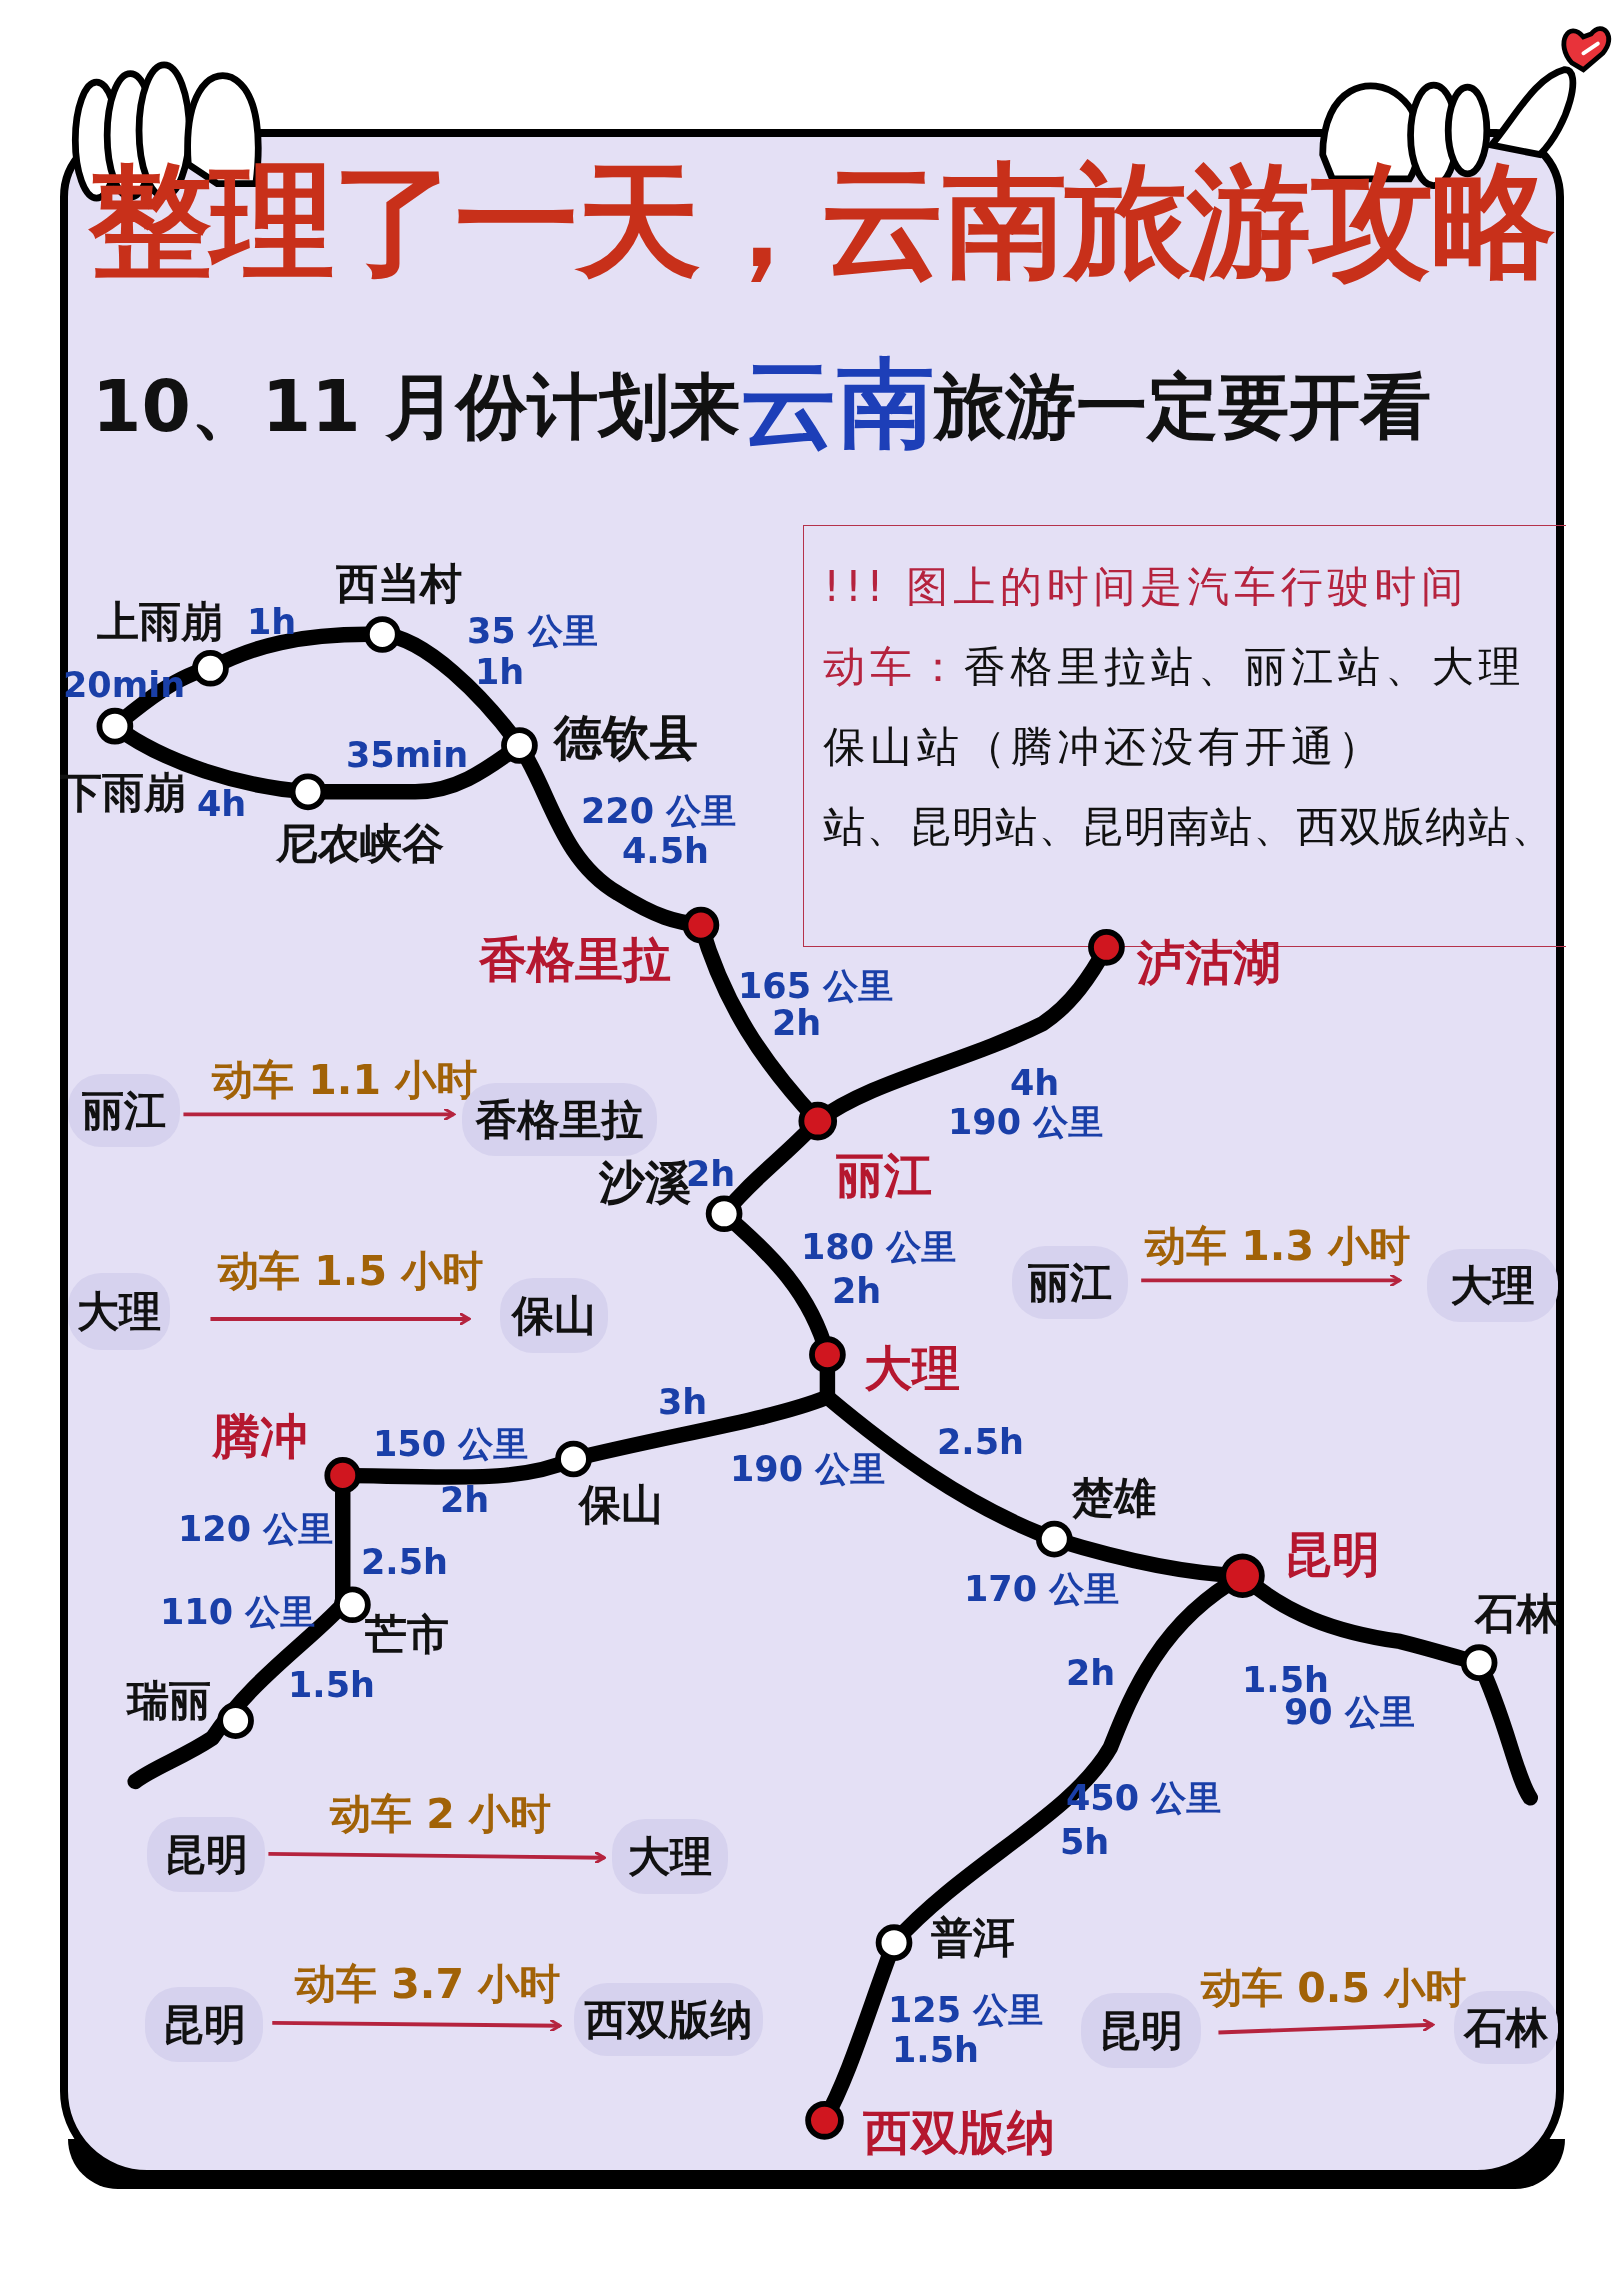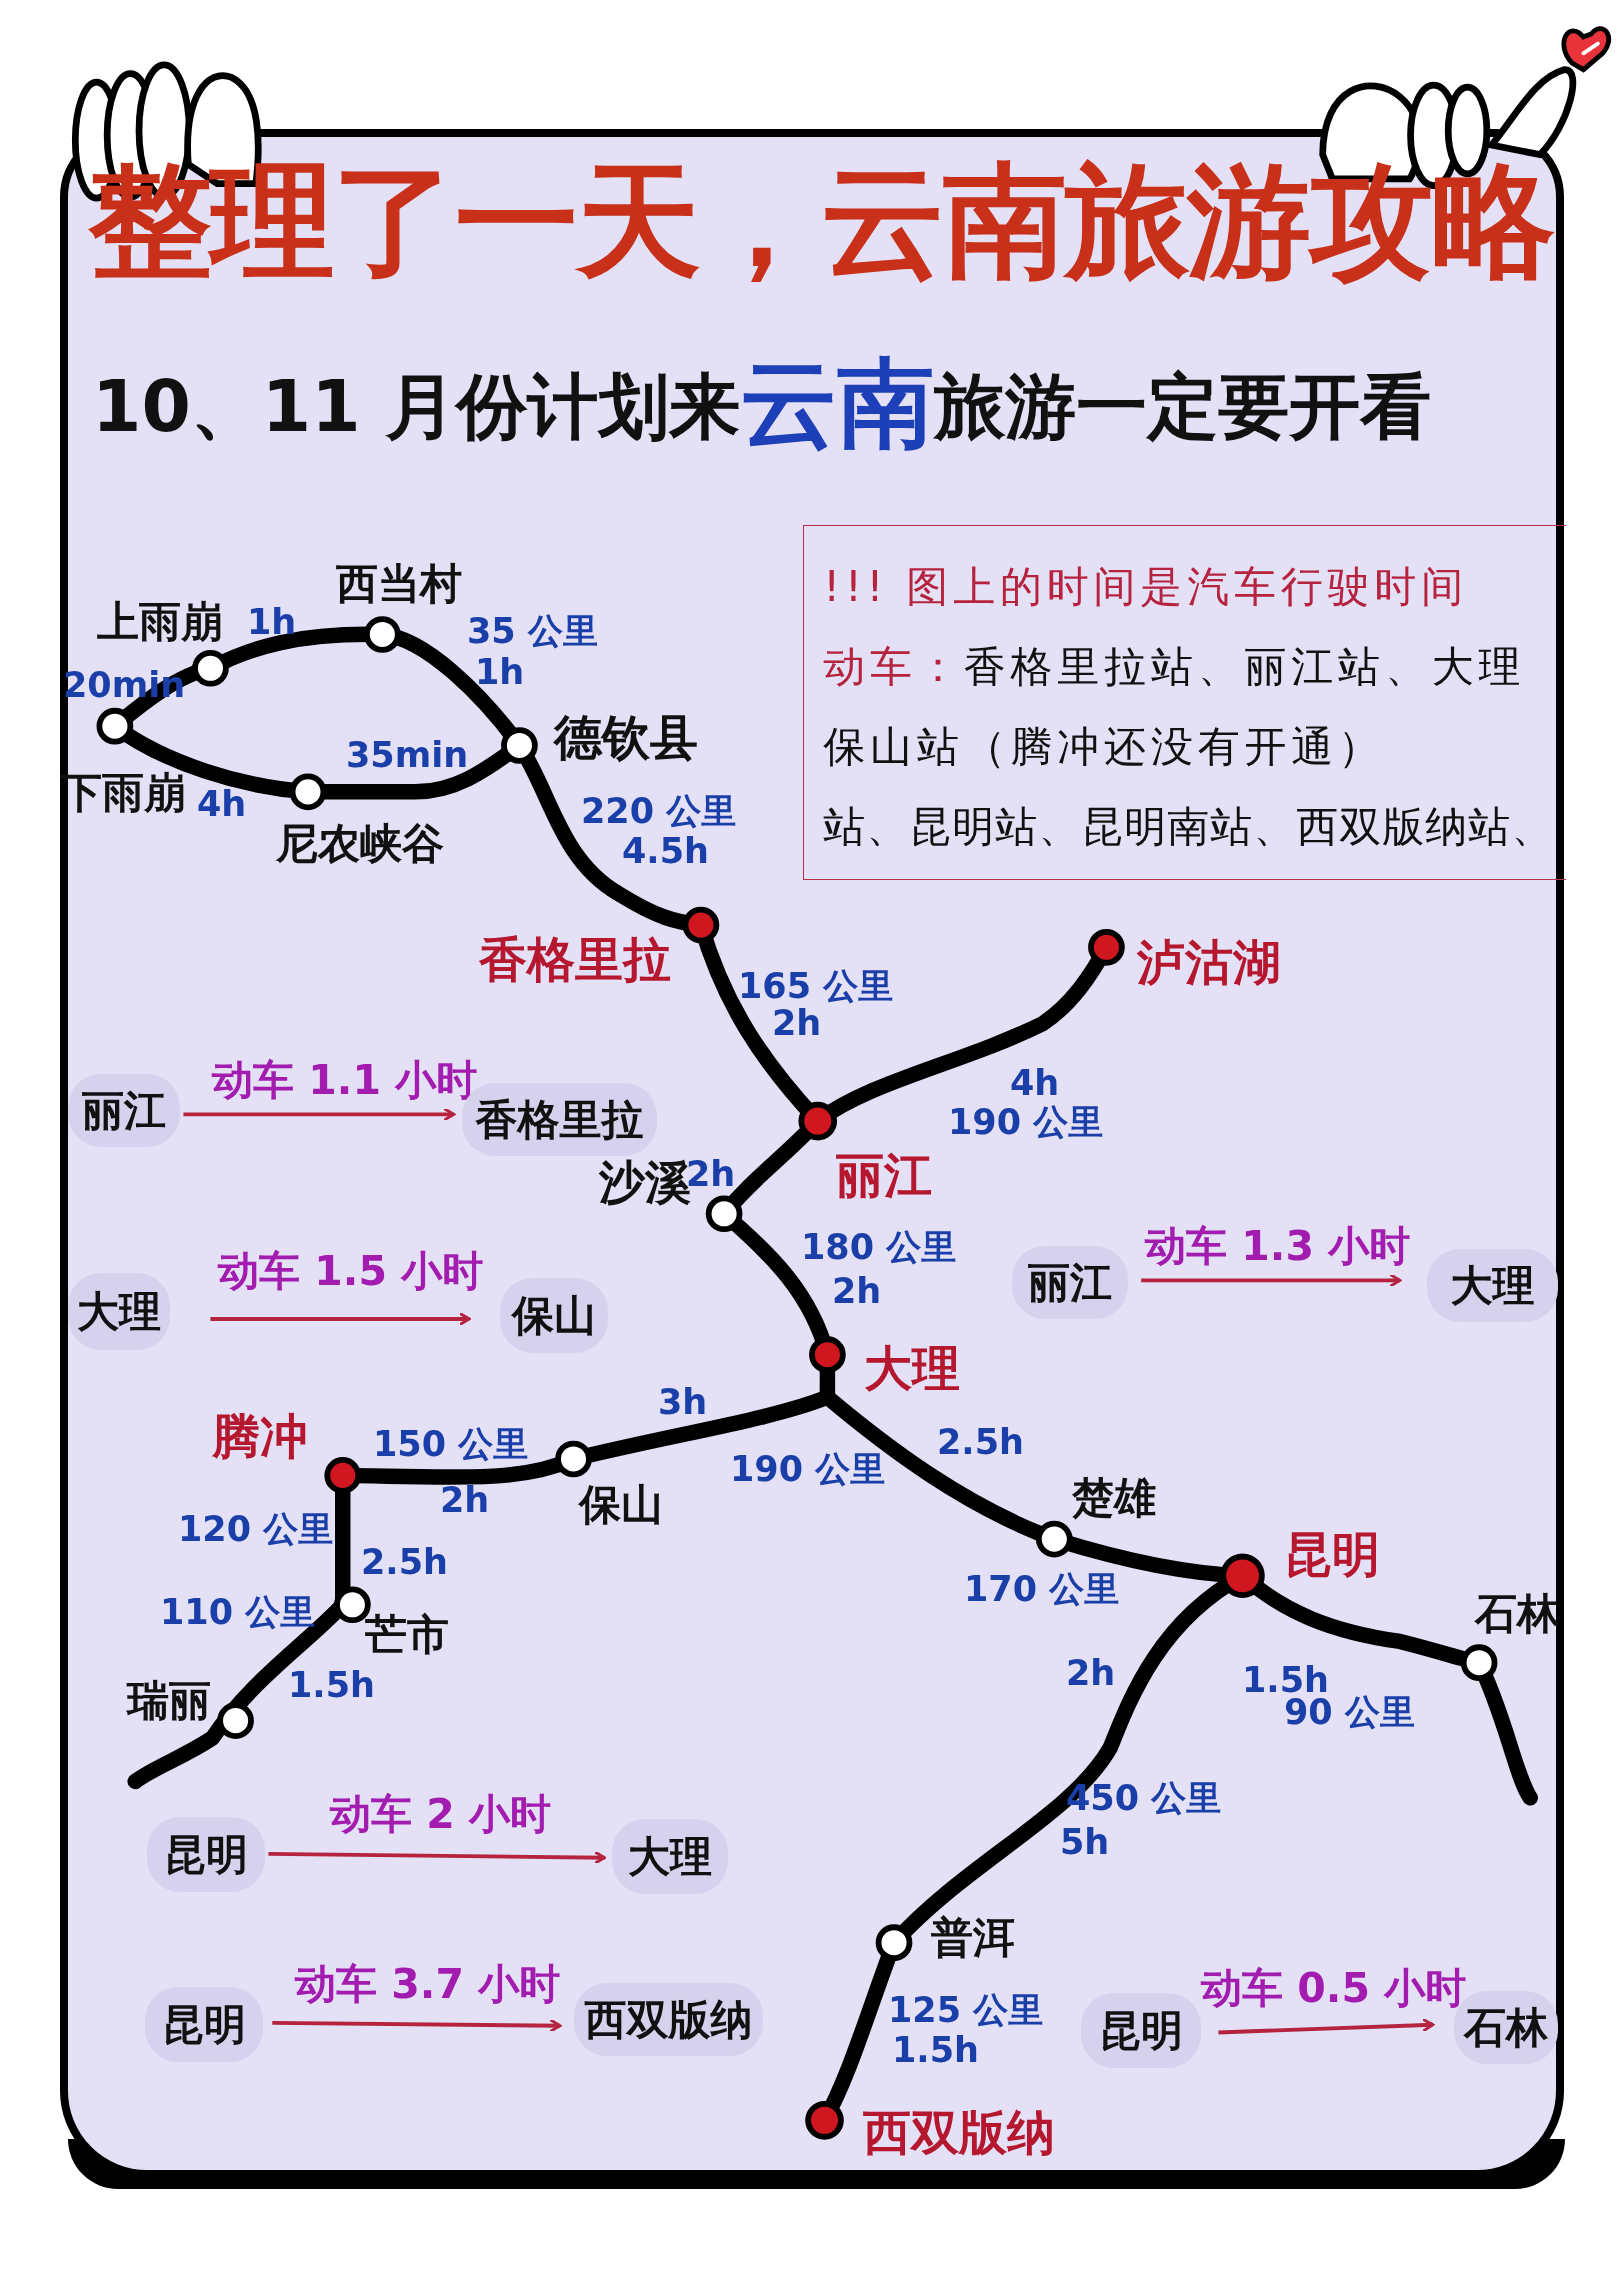--- a/index.html
+++ b/index.html
@@ -10,32 +10,32 @@
            box-sizing:border-box; }
   .board-shadow { position:absolute; left:68px; top:2139px; width:1497px; height:50px;
            background:#000; border-radius:0 0 87px 87px; }
   svg.layer { position:absolute; left:0; top:0; }
   .title { position:absolute; left:68px; top:159px; width:1506px; text-align:center;
            font-size:124px; font-weight:900; color:#c8301a; letter-spacing:-1.9px; white-space:nowrap;
            font-family:"DejaVu Sans",sans-serif; line-height:1; }
   .subtitle { position:absolute; left:92px; top:355px; font-size:71px; font-weight:bold; color:#111;
               white-space:nowrap; line-height:1; font-family:"DejaVu Sans",sans-serif; }
   .subtitle .hl { color:#1d3fb8; font-size:97px; vertical-align:-5.8px; }
-  .info { position:absolute; left:803px; top:525px; width:763px; height:355px; box-sizing:border-box;
+  .info { position:absolute; left:803px; top:525px; width:763px; height:422px; box-sizing:border-box;
           border:1.9px solid #b5324a; border-right:none; padding:21px 9.7px 0 19.3px;
           font-size:42px; line-height:80px; color:#111; letter-spacing:4.8px; }
   .info .warn { color:#b5233e; }
   .info .lbl { color:#b5233e;margin-top:48px; }
   .lab { position:absolute; white-space:nowrap; line-height:1; font-weight:bold; }
   .city { font-size:42px; color:#111; }
   .city-red { font-size:48px; color:#b5172f; }
   .dist { font-size:35px; color:#1a3fa8; }
   .pill { position:absolute; background:#d6d2ee; border-radius:33px; font-size:42px; font-weight:bold;
           color:#111; display:flex; align-items:center; justify-content:center; white-space:nowrap; }
-  .train-label { position:absolute; font-size:41px; font-weight:bold; color:#a21caf; white-space:nowrap; line-height:1; }
+  .train-label { position:absolute; font-size:41px; font-weight:bold; color:#a16207; white-space:nowrap; line-height:1; }
 </style>
 </head>
 <body>
 
 <div class="board-shadow"></div>
 <div class="board"></div>
 
 <svg class="layer" width="1622" height="290" viewBox="0 0 1680 300">
   <g fill="#fff" stroke="#000" stroke-width="7">
     <ellipse cx="100" cy="145" rx="22" ry="60"></ellipse>

